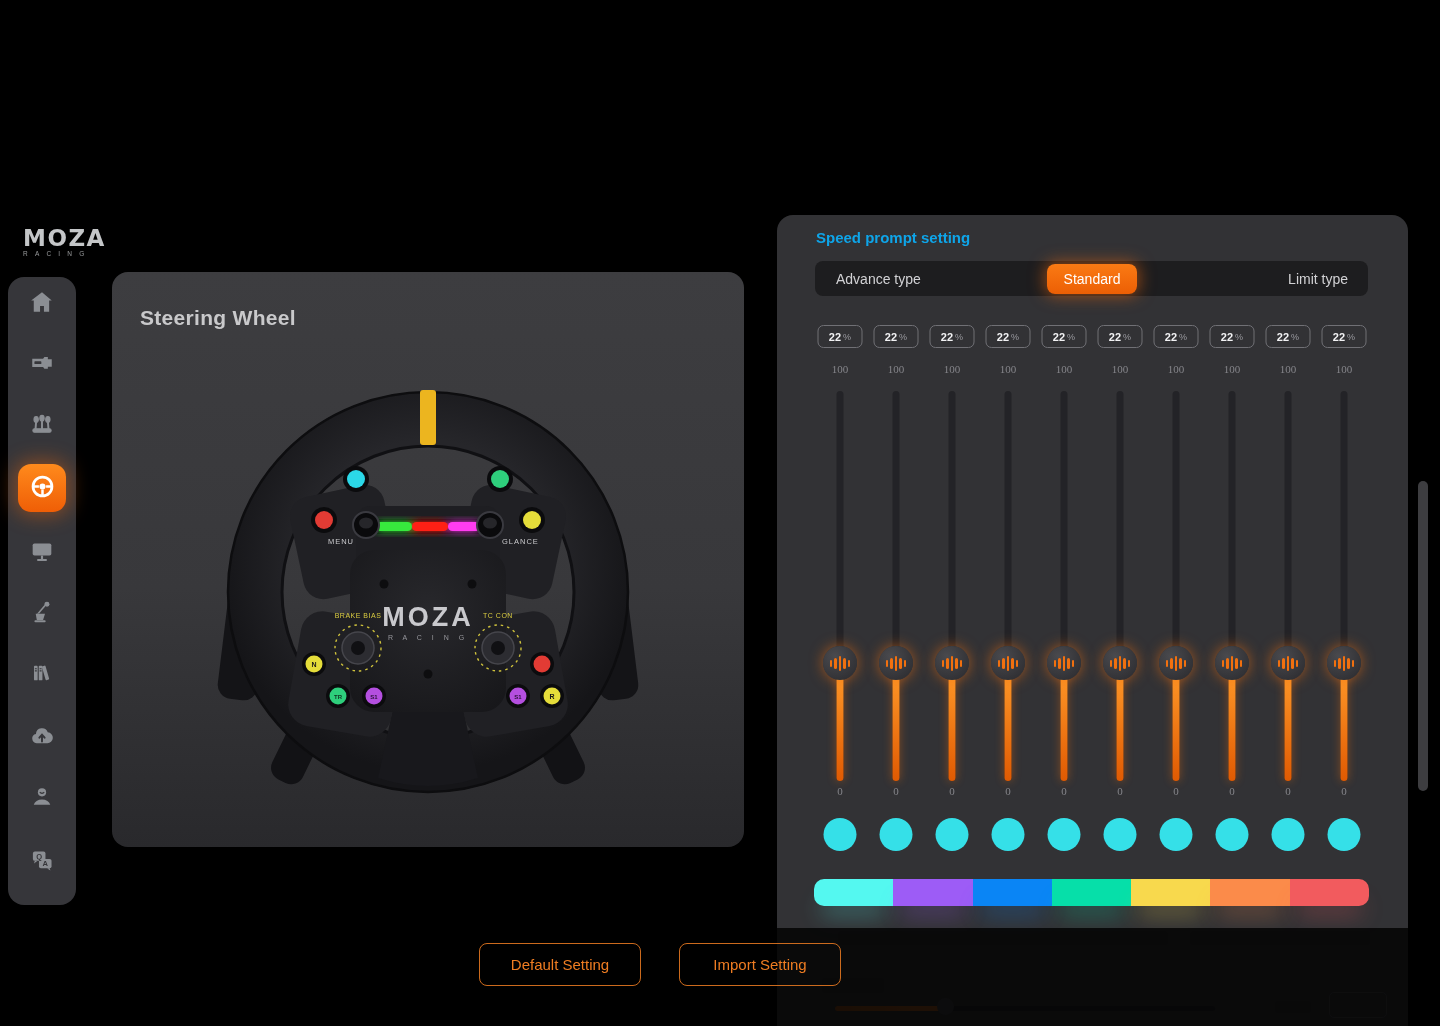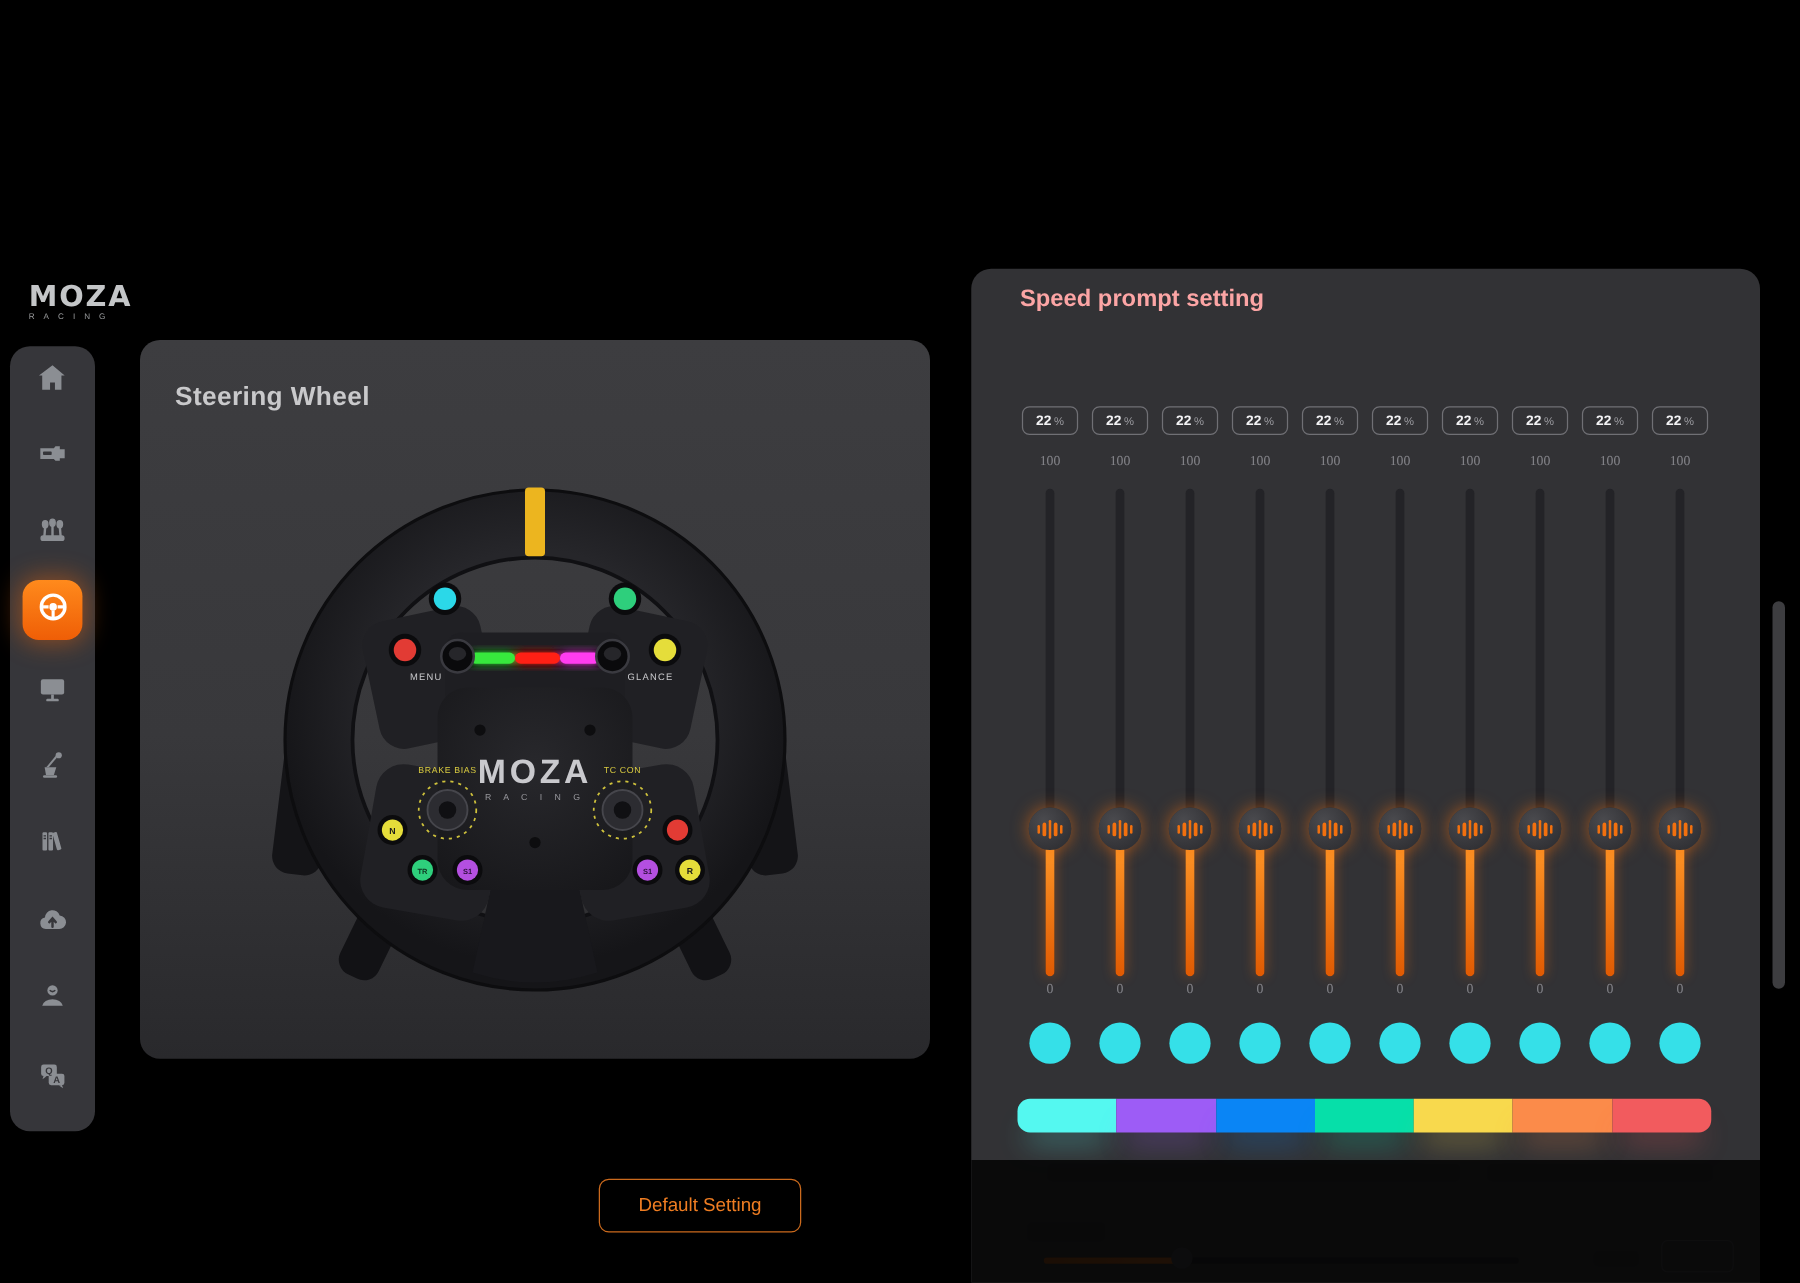--- a/index.html
+++ b/index.html
@@ -26,21 +26,21 @@
   
   .left-panel { position:absolute; left:112px; top:272px; width:632px; height:575px;
                 border-radius:16px; overflow:hidden;
                 background:linear-gradient(180deg,#3d3d40 0%,#38383b 55%,#29292c 100%); }
   .left-title { position:absolute; left:28px; top:34px; font-size:21px; color:#c9c9cb; letter-spacing:.3px; }
   .wheel-wrap { position:absolute; left:96px; top:100px; width:440px; height:440px; }
 
   
   .right-panel { position:absolute; left:777px; top:215px; width:631px; height:811px;
                  background:#323235; border-radius:16px 16px 0 0; overflow:hidden; }
-  .sp-title { position:absolute; left:39px; top:14px; font-size:19px; color:#fca5a5;text-align:center; }
+  .sp-title { position:absolute; left:39px; top:14px; font-size:15px; color:#0ea5e9;text-align:center; }
   .tabbar { position:absolute; left:38px; top:46px; width:553px; height:35px;
             background:#1d1d1f; border-radius:8px; display:flex; align-items:center; }
   .tab { font-size:14px; color:#d2d2d5; cursor:default; }
   .tab.left  { margin-left:21px; flex:1; text-align:left; }
   .tab.right { margin-right:20px; flex:1; text-align:right; }
   .tab.pill  { flex:0 0 auto; background:linear-gradient(180deg,#fa7a14,#ec5f05); color:#fff;
                padding:7px 17px; border-radius:8px; box-shadow:0 0 16px 2px rgba(241,104,13,.55); }
 
   
   .sliders { position:absolute; left:35px; top:110px; display:flex; }
@@ -287,20 +287,25 @@
     <circle cx="344" cy="324" r="12" fill="#0b0b0d"></circle>
         <circle cx="344" cy="324" r="8.5" fill="#e5dd3a"></circle>
     <text x="344" y="327" text-anchor="middle" font-size="7" font-weight="bold" fill="#17171a">R</text>
   </svg>
   </div>
 </section>
 
 <section class="right-panel">
   <h3 class="sp-title">Speed prompt setting</h3>
 
+  <div class="tabbar">
+    <div class="tab left">Advance type</div>
+    <div class="tab pill">Standard</div>
+    <div class="tab right">Limit type</div>
+  </div>
 
   <div class="sliders" id="sliders">
   <div class="col">
     <div class="badge">
       <span class="num">22</span>
       <span class="unit">%</span>
     </div>
     <div class="lab max">100</div>
     <div class="track"></div>
     <div class="fill"></div>
@@ -508,13 +513,14 @@
     <div class="ghost" style="left:498px; top:786px; width:36px; height:12px;"></div>
     <div class="mini-box"></div>
   </div>
   <div class="panel-overlay"></div>
 </section>
 
 <div class="scrollbar"></div>
 
 <div class="footer">
   <button class="fbtn b0">Default Setting</button>
+  <button class="fbtn b1">Import Setting</button>
 </div>
 
 </body></html>

